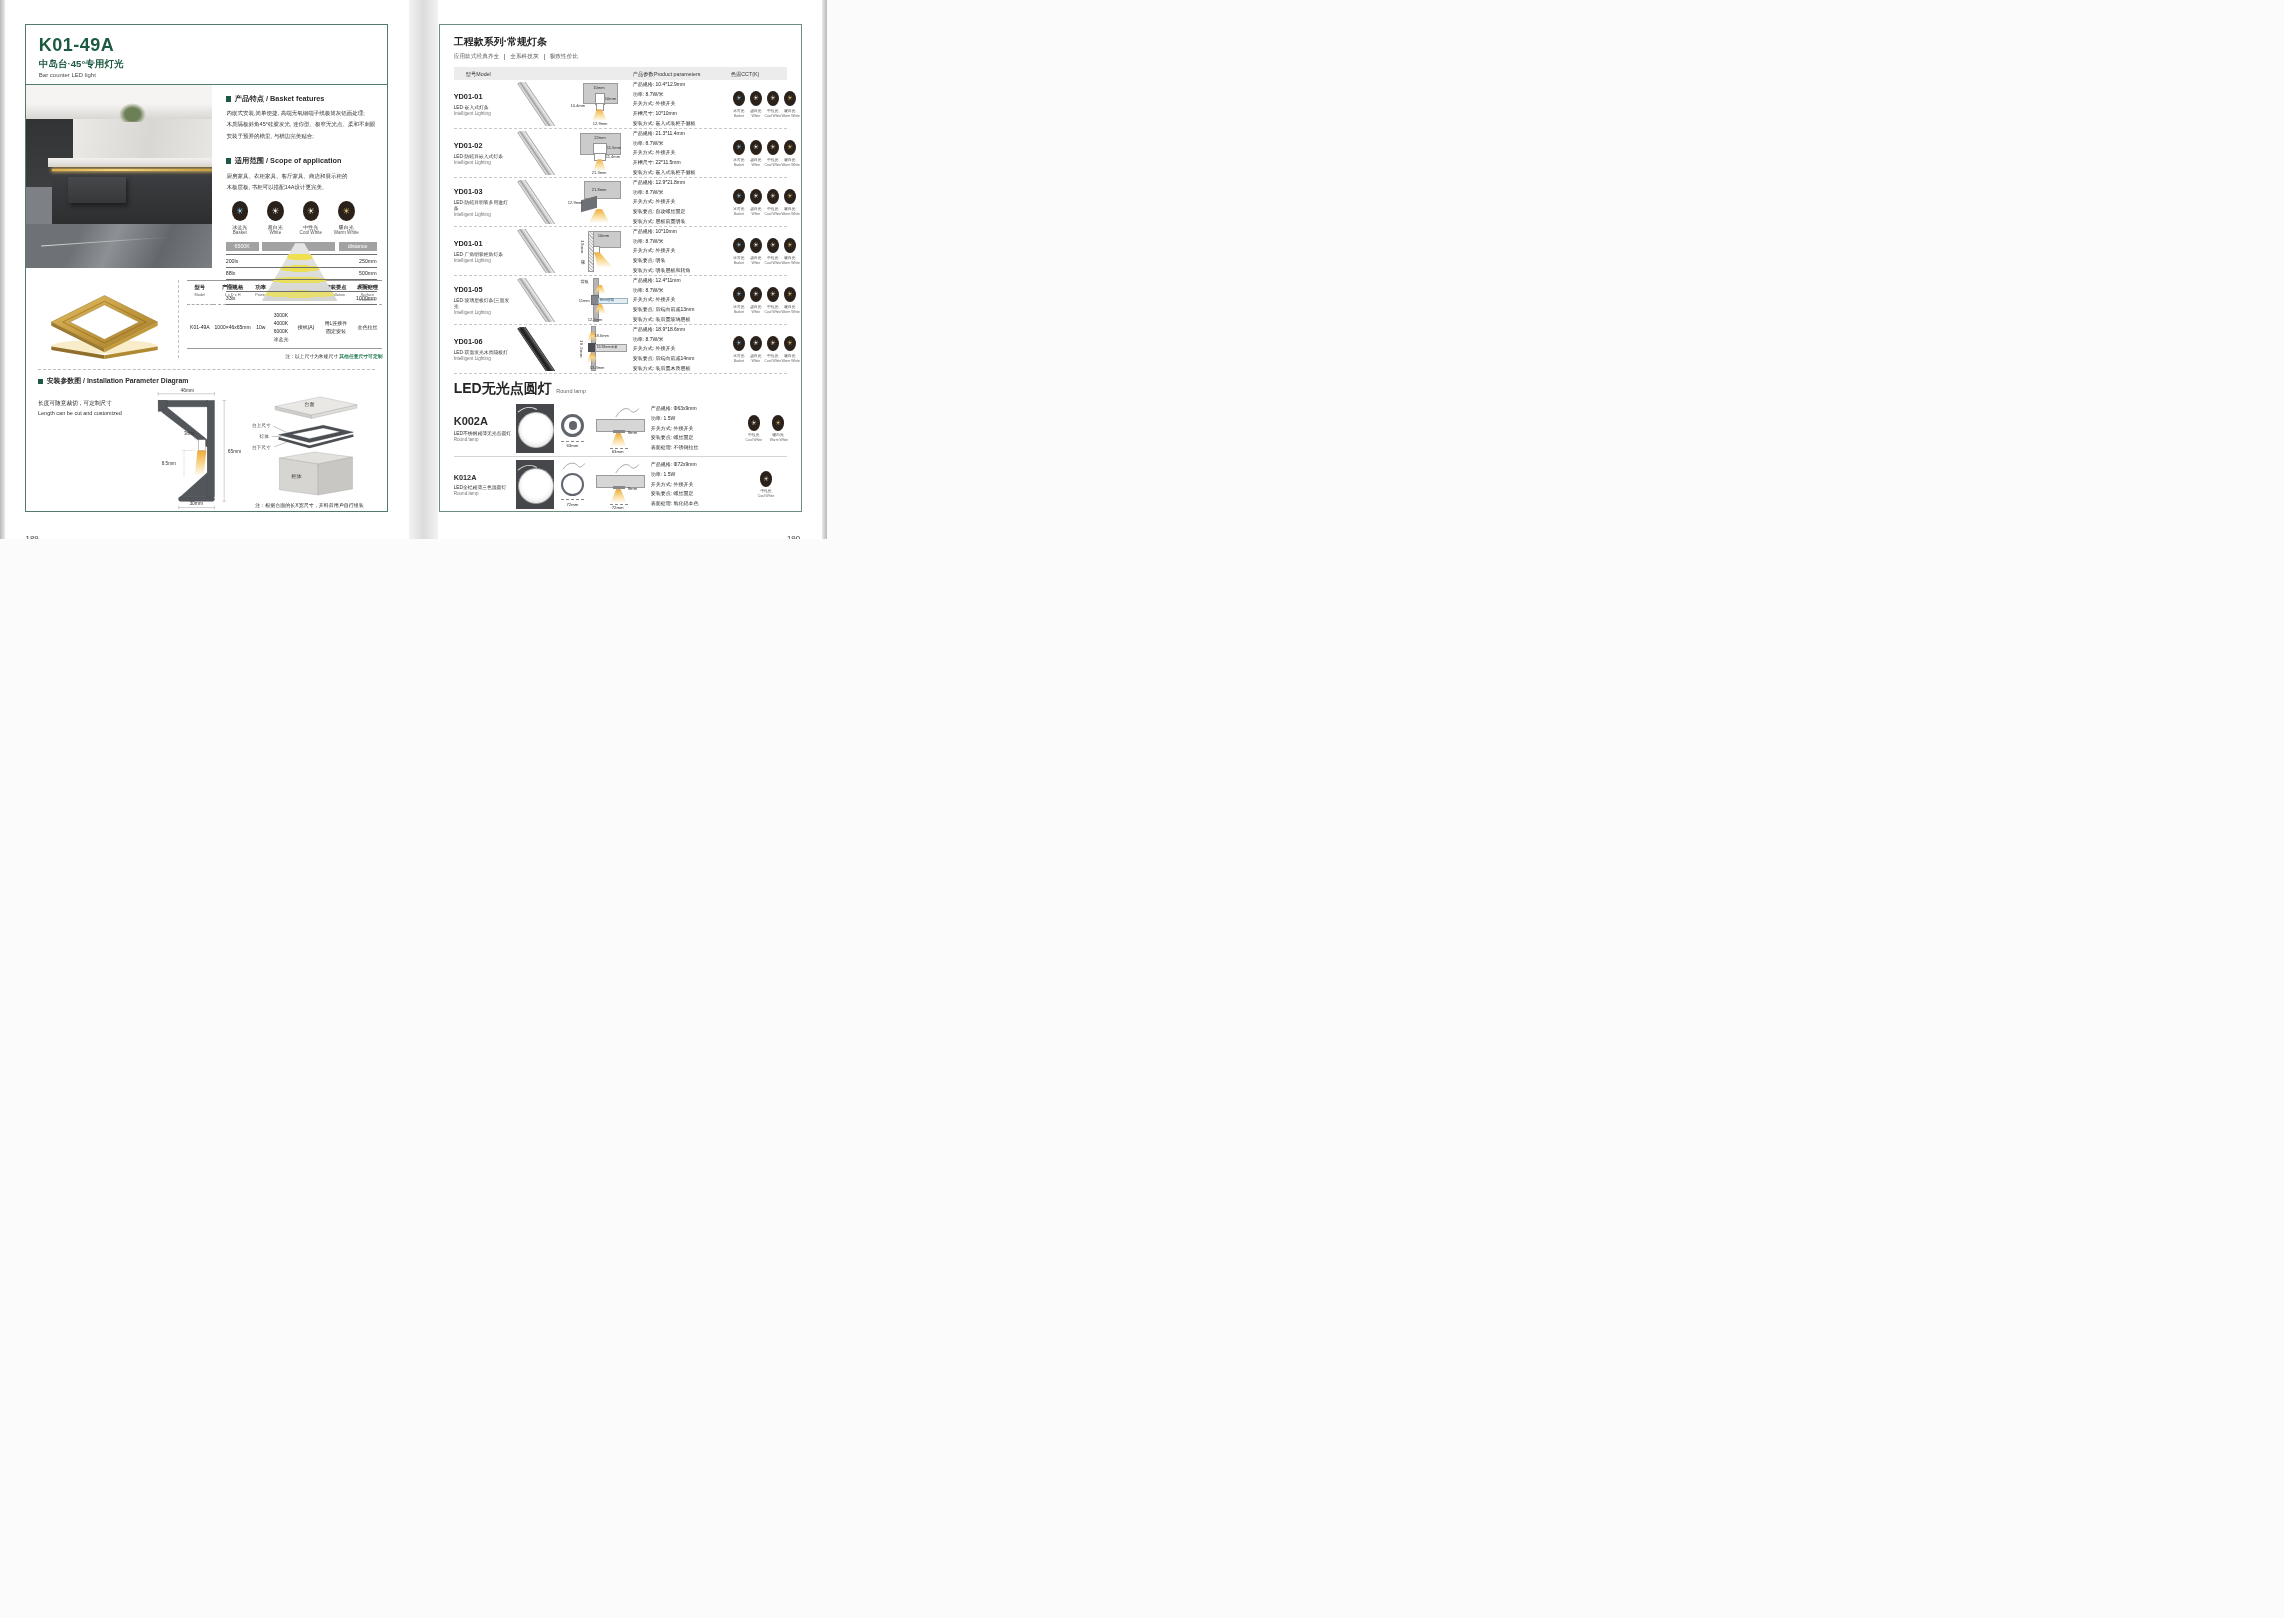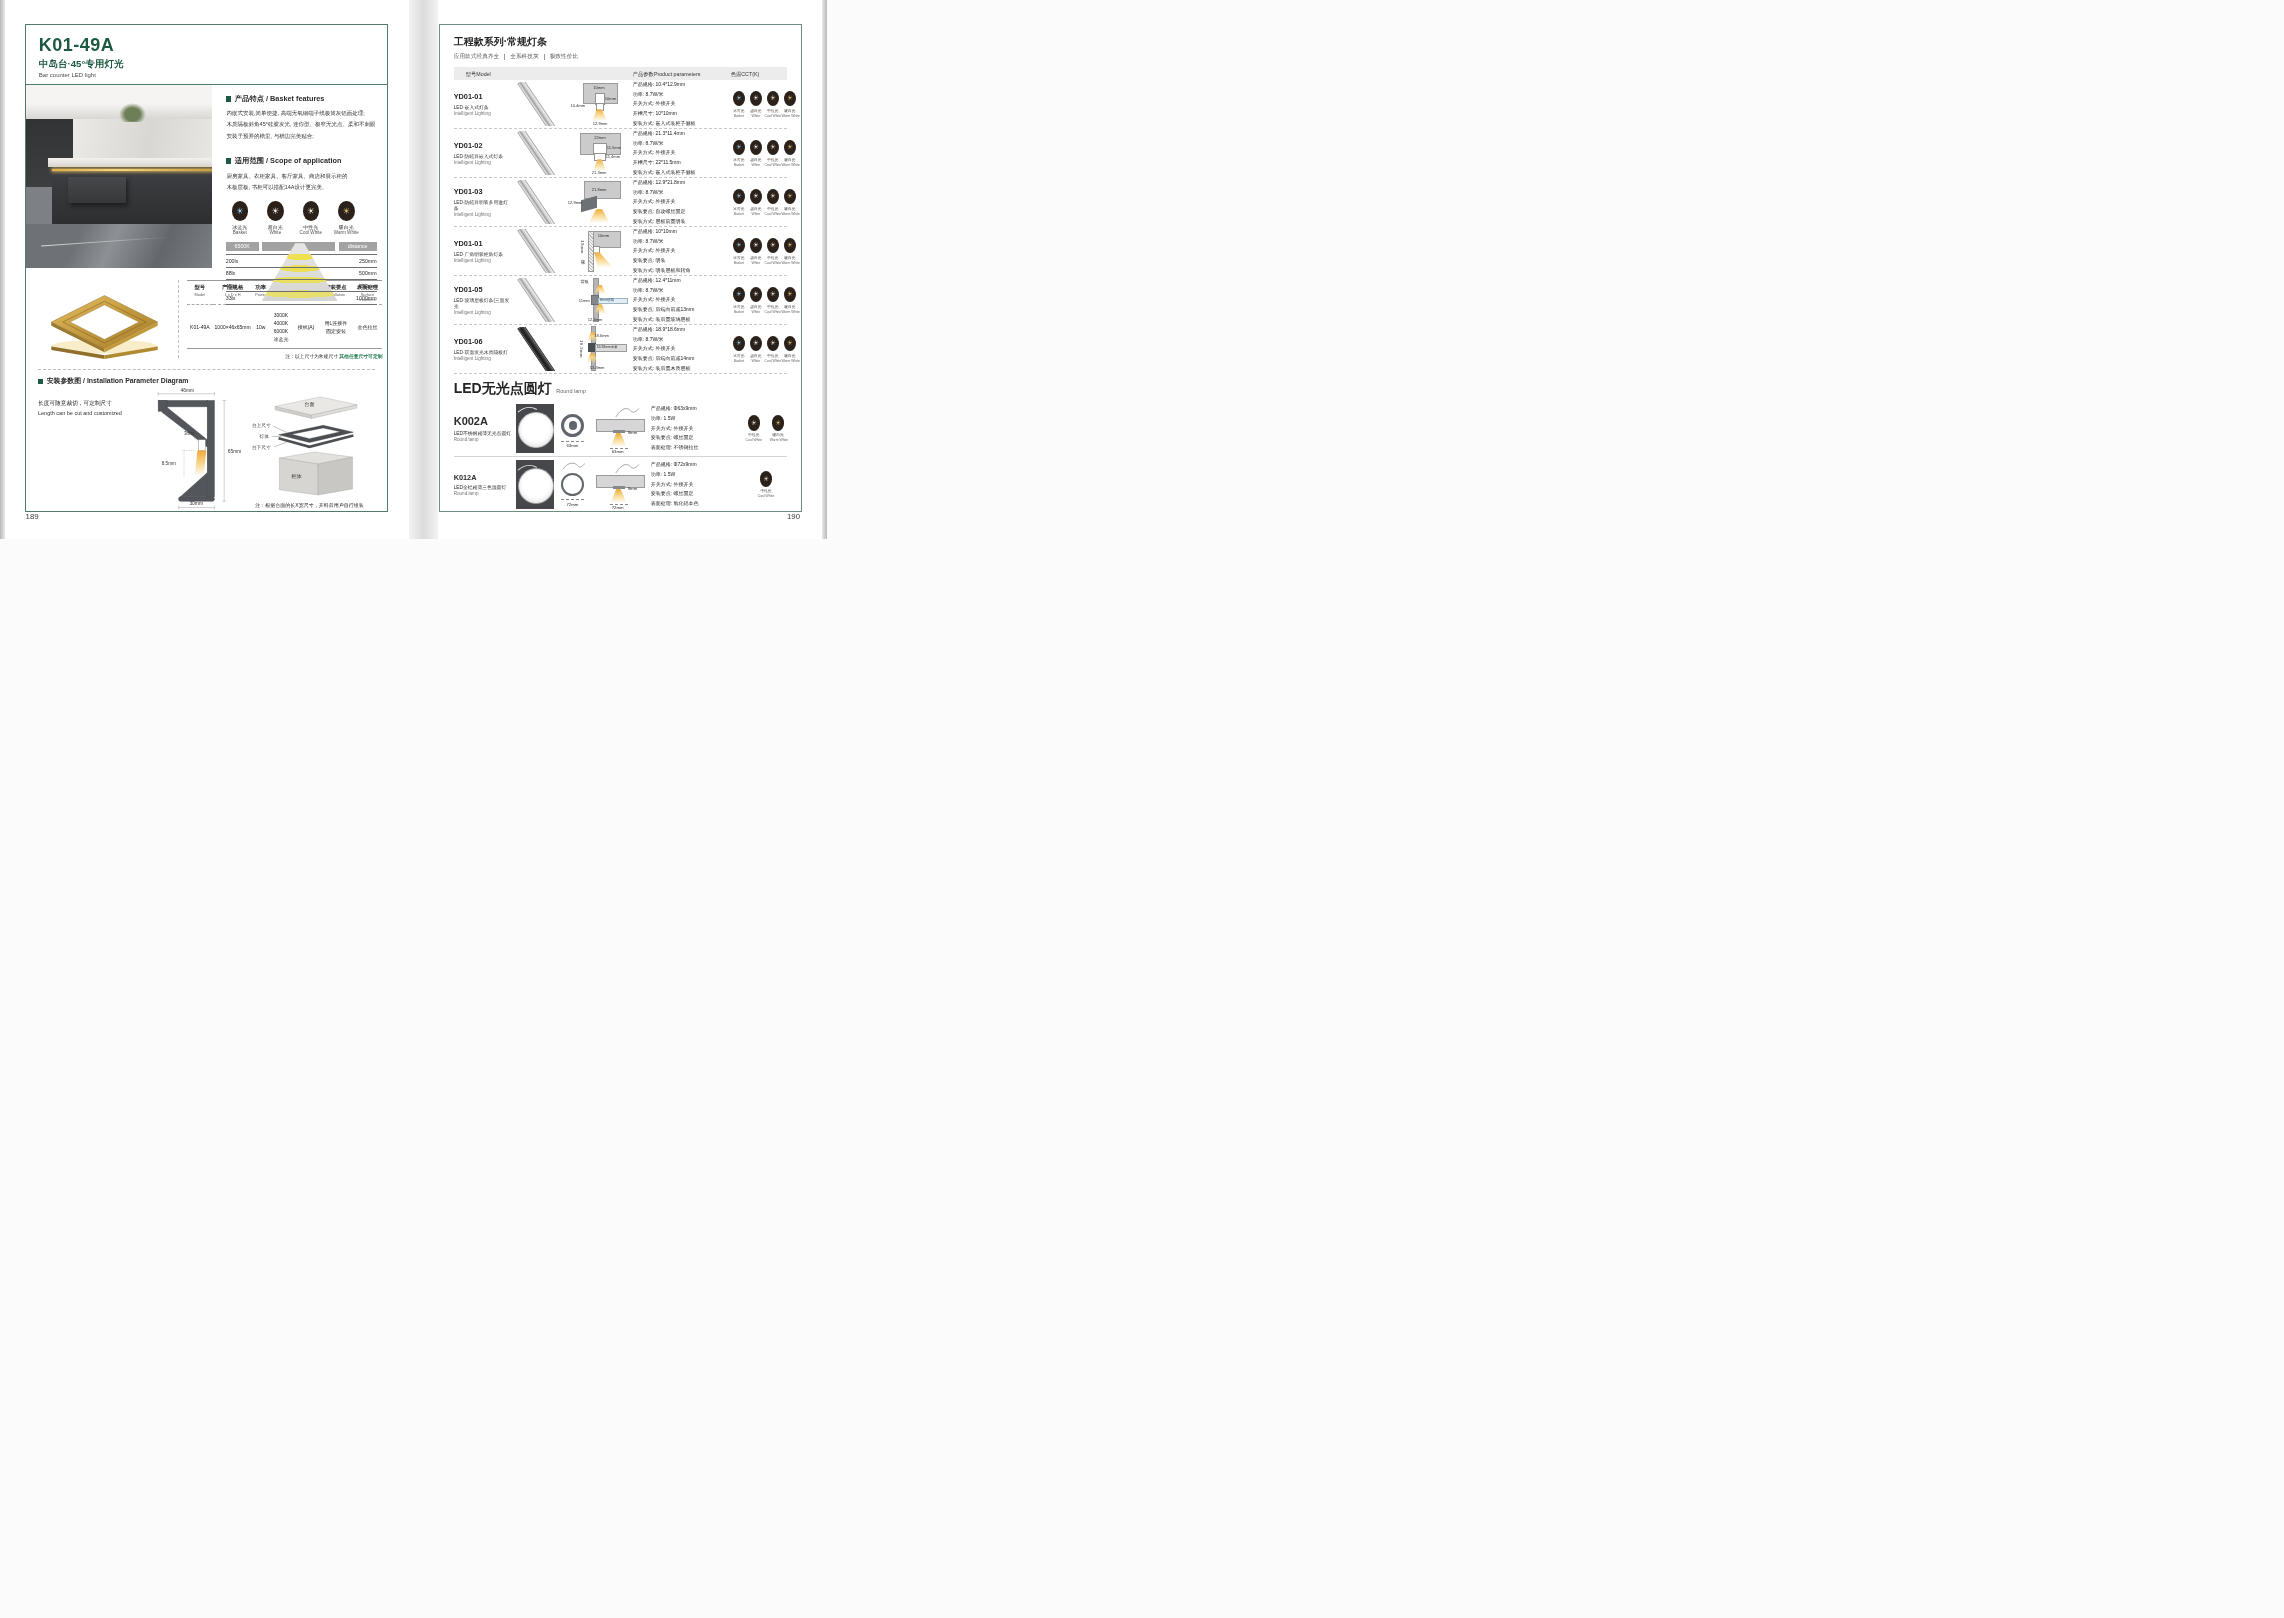--- a/index.html
+++ b/index.html
@@ -1,20 +1,20 @@
 <!DOCTYPE html>
 <html style="font-size:7.3px"><head>
 <meta charset="utf-8">
 <style>
   html,body{margin:0;padding:0;background:#fbfbfb;font-family:"Liberation Sans","DejaVu Sans",sans-serif;color:#2b2b2b;}
   .spread{position:relative;width:827px;height:539px;background:#ffffff;overflow:hidden;}
   .edge-l{position:absolute;left:0;top:0;width:4.6px;height:100%;background:linear-gradient(90deg,#b9b9b9,#e9e9e9);}
   .edge-r{position:absolute;right:0;top:0;width:5.5px;height:100%;background:linear-gradient(270deg,#b9b9b9,#e9e9e9);}
   .gutter{position:absolute;left:409px;top:0;width:29px;height:100%;background:linear-gradient(90deg,#f2f2f2,#dcdcdc 50%,#f2f2f2);}
-  .pageno{position:absolute;top:512px;font-size:7.8px;color:#3a3a3a;}
+  .pageno{position:absolute;top:534px;font-size:7.8px;color:#3a3a3a;}
   .pageno.left{left:25.6px;} .pageno.right{left:787px;}
 
   
   .framebox{position:absolute;top:24px;width:363px;height:488px;border:0.5px solid #4e7c66;background:#fff;box-sizing:border-box;}
   .framebox.lp{left:25px;} .framebox.rp{left:439px;border-color:#6d8f7e;}
 
   
   .lp-header{padding:11px 0 5.5px 12.8px;border-bottom:0.5px solid #4e7c66;}
   .lp-model{font-size:18px;font-weight:bold;color:#1e5a41;letter-spacing:0.5px;line-height:1;}
   .lp-title-cn{font-size:9.6px;font-weight:bold;color:#1e5a41;margin-top:3.7px;}

